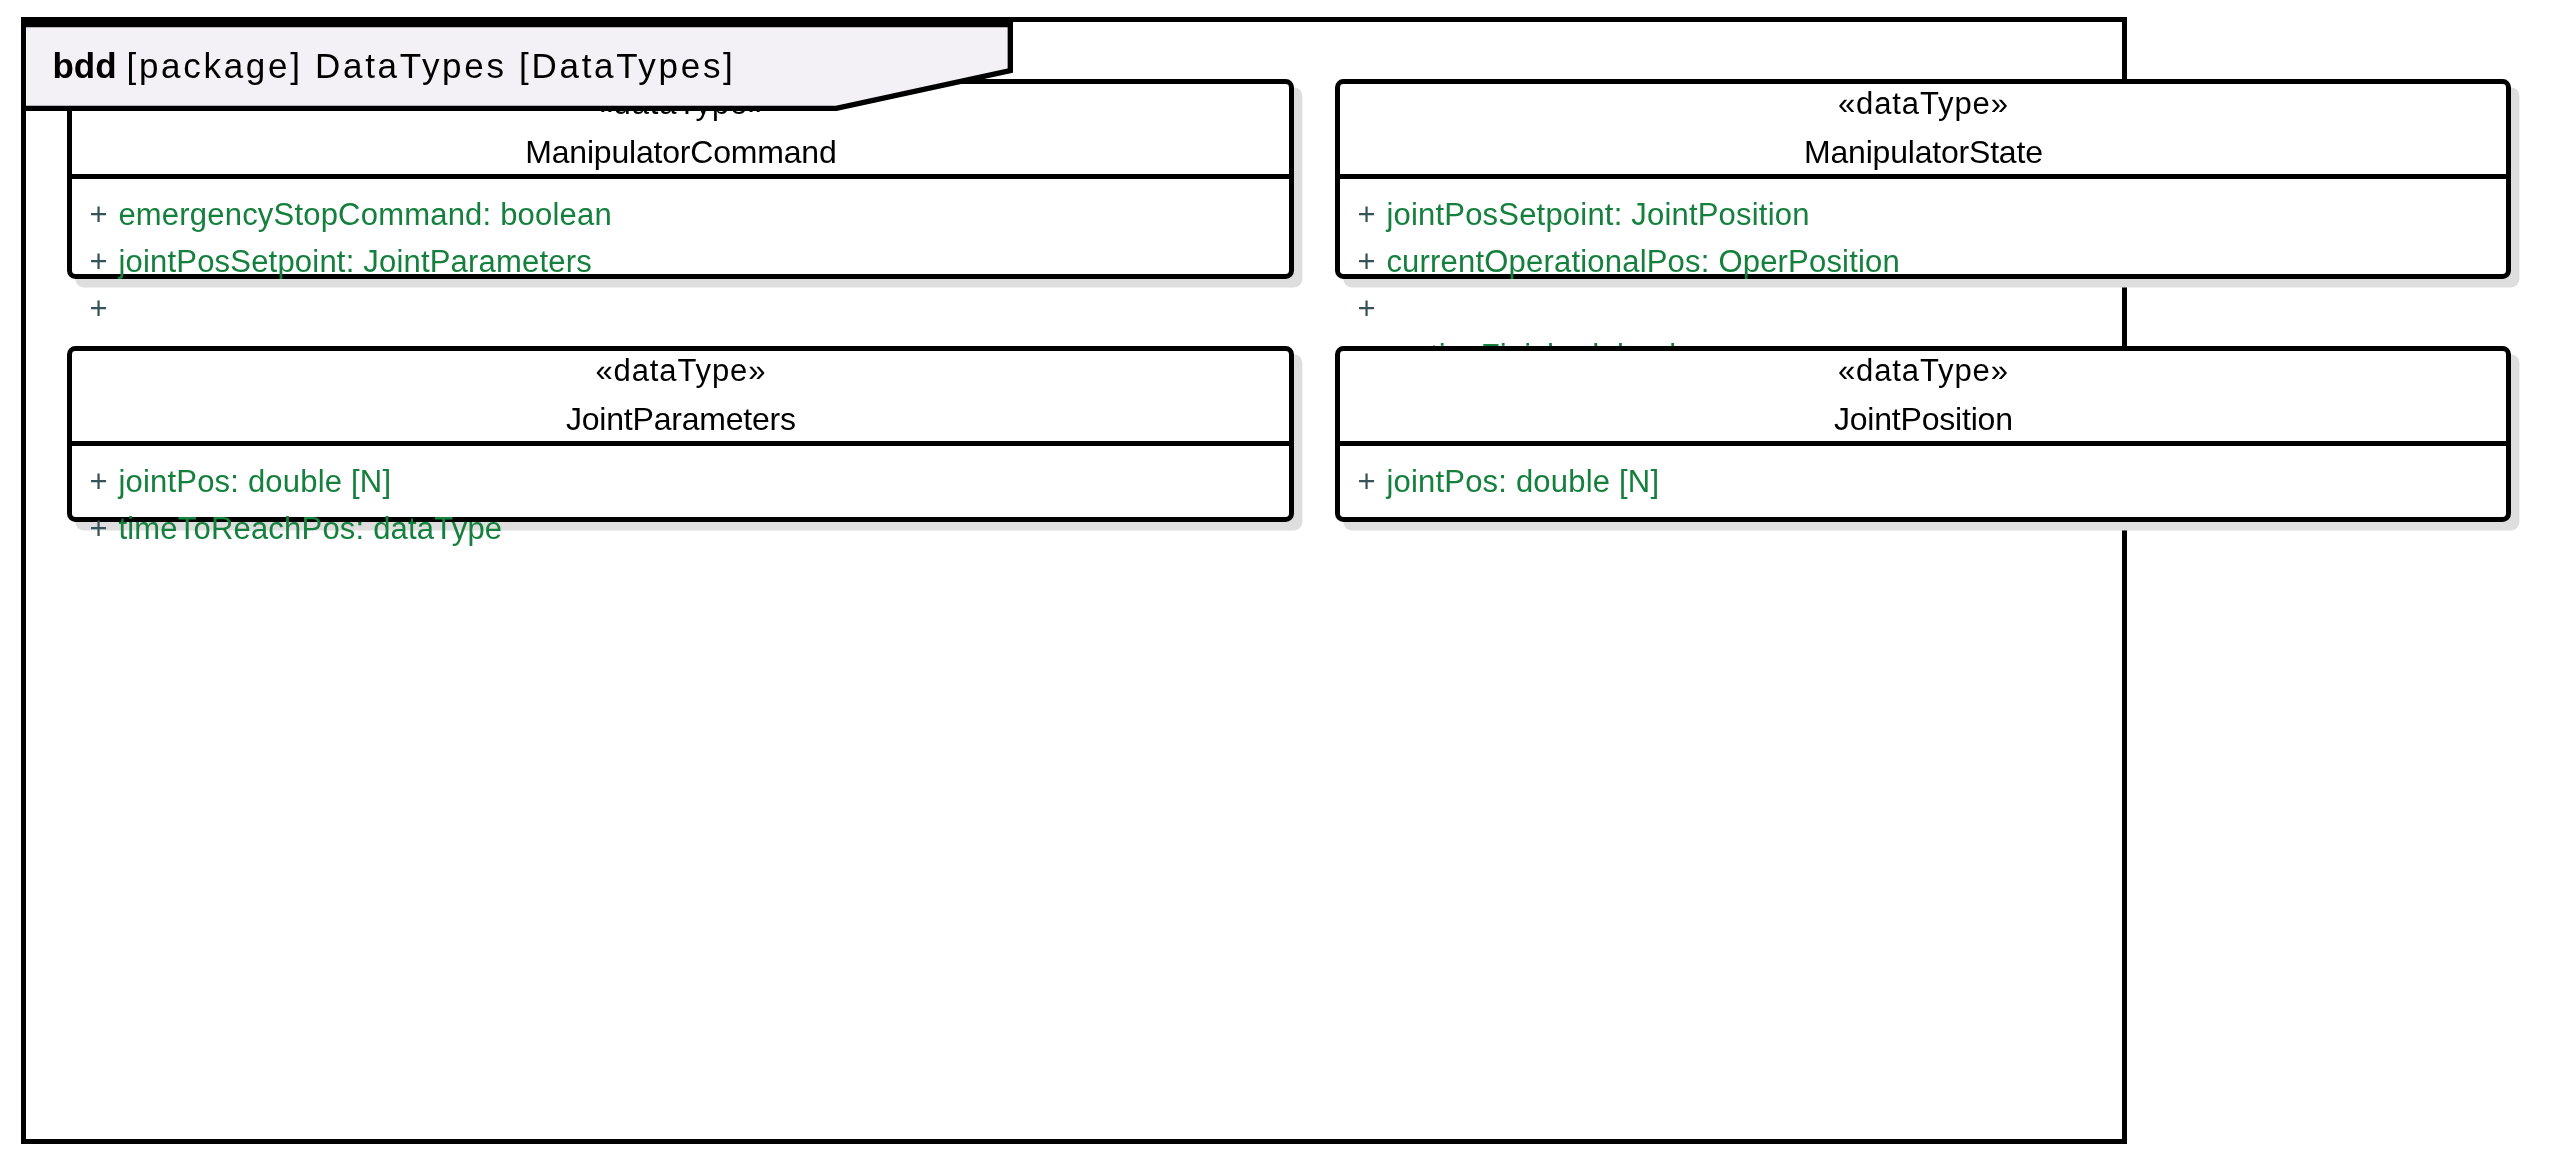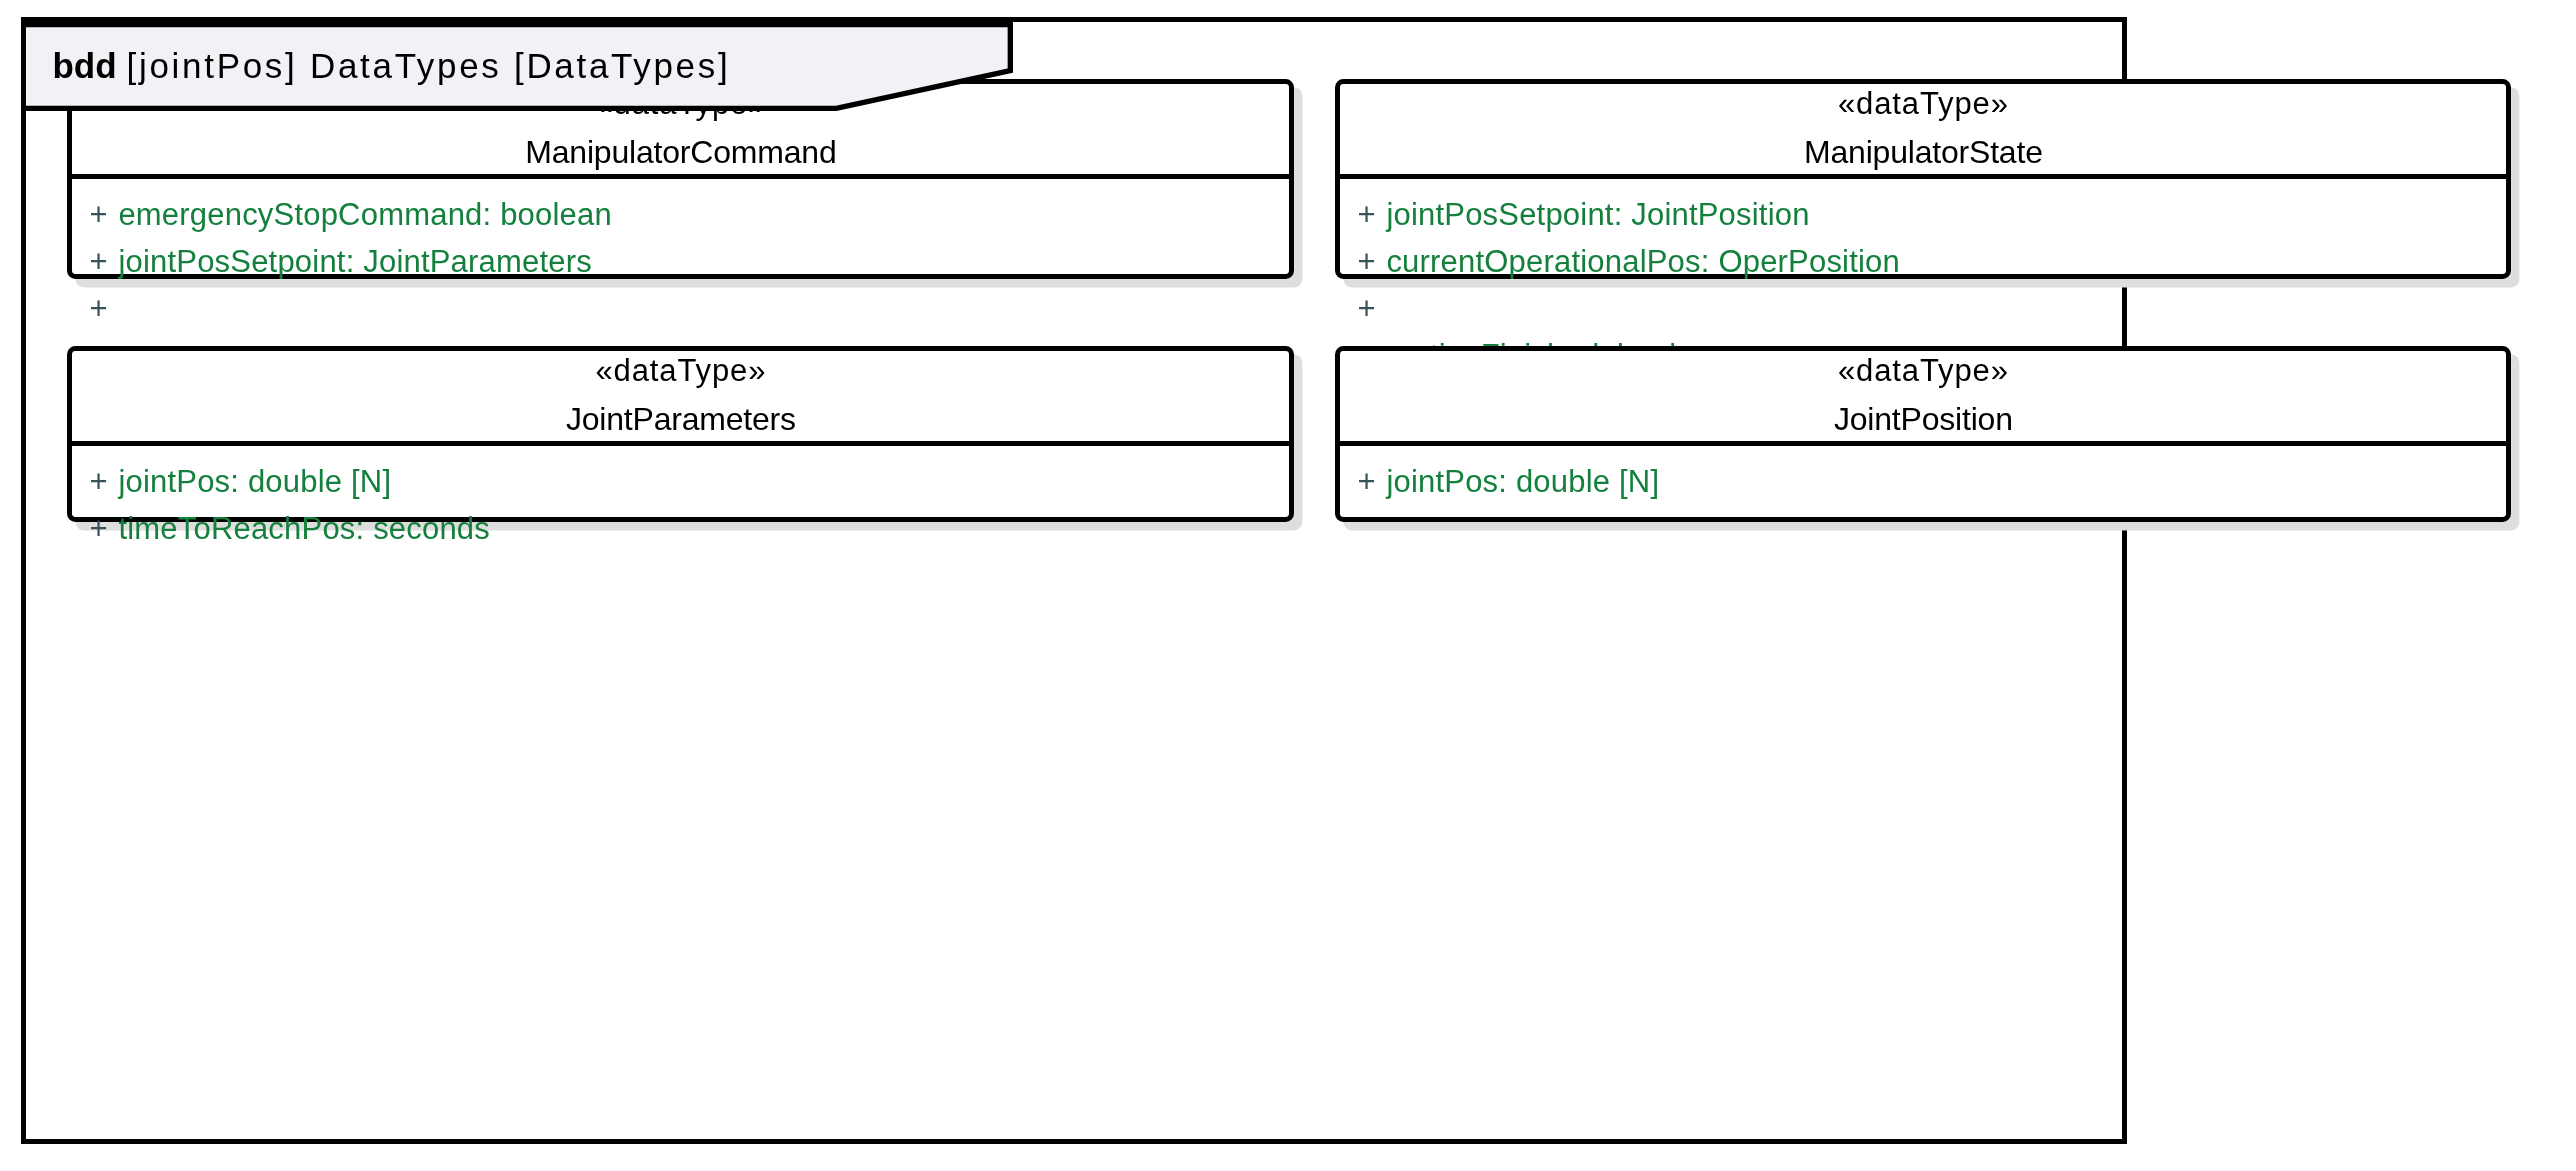--- a/index.html
+++ b/index.html
@@ -171,21 +171,21 @@
 
 <div class="diagram-frame">
 
   <div class="frame-header"></div>
   <svg class="frame-header-border" viewBox="0 0 1290 117" preserveAspectRatio="none">
     <path d="M 0 3.5 L 1286.5 3.5 L 1286.5 64 L 1059 113.5 L 0 113.5" fill="none" stroke="#000000" stroke-width="7"></path>
   </svg>
 
   <div class="frame-header-label">
     <span class="hdr-kind">bdd</span>
-    <span class="hdr-rest">[jointPos] DataTypes [DataTypes]</span>
+    <span class="hdr-rest">[package] DataTypes [DataTypes]</span>
   </div>
 
   <div class="block-area">
 
     <div class="block r1c1">
       <div class="block-head">
         <div class="stereotype">«dataType»</div>
         <div class="block-name">ManipulatorCommand</div>
       </div>
       <div class="compartment-divider"></div>
@@ -235,21 +235,21 @@
         <div class="block-name">JointParameters</div>
       </div>
       <div class="compartment-divider"></div>
       <div class="attr-list">
         <div class="attr-row">
           <span class="attr-vis">+</span>
           <span class="attr-text">jointPos: double [N]</span>
         </div>
         <div class="attr-row">
           <span class="attr-vis">+</span>
-          <span class="attr-text">timeToReachPos: seconds</span>
+          <span class="attr-text">timeToReachPos: dataType</span>
         </div>
       </div>
     </div>
 
     <div class="block r2c2">
       <div class="block-head">
         <div class="stereotype">«dataType»</div>
         <div class="block-name">JointPosition</div>
       </div>
       <div class="compartment-divider"></div>

